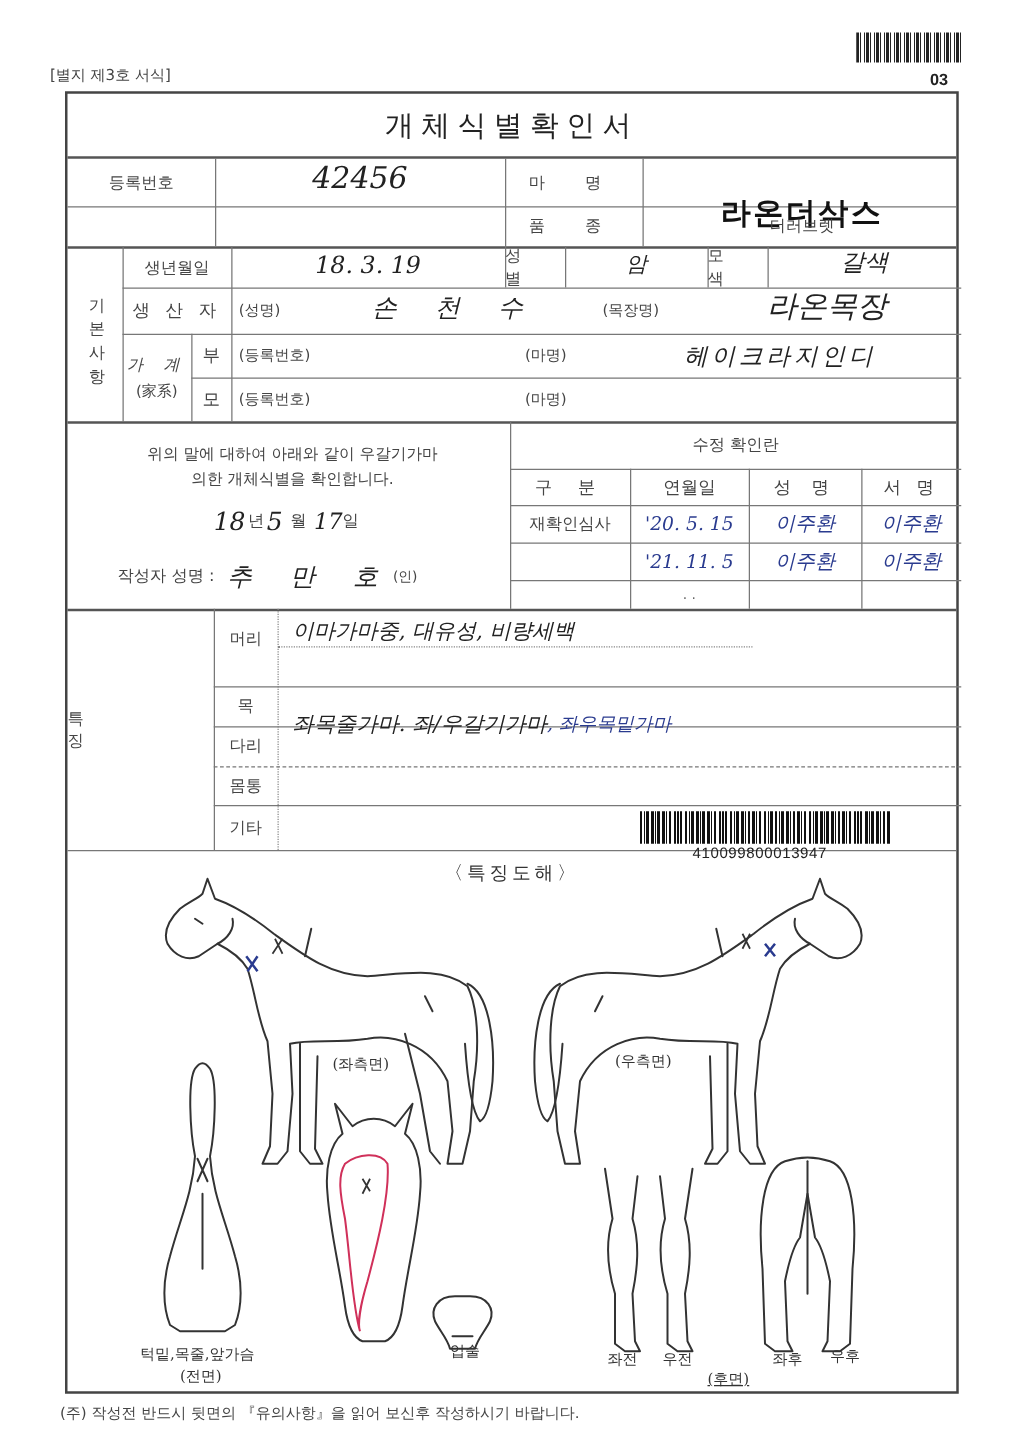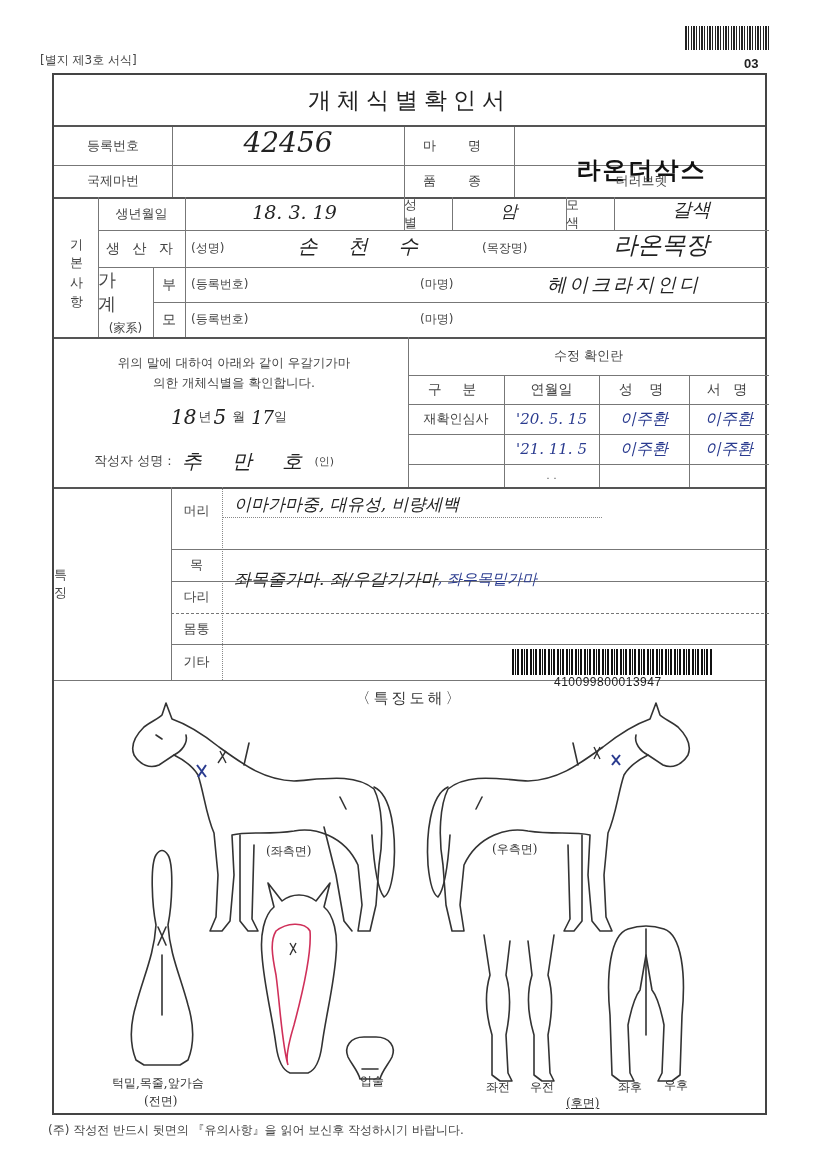--- a/index.html
+++ b/index.html
@@ -47,25 +47,24 @@
     <span>개체식별확인서</span>
   </div>
 
   <div class="hline" style="left:0;top:90px;width:100%;"></div>
   <div class="hline thick" style="left:0;top:122px;width:100%;"></div>
   <div class="vline" style="left:118px;top:52px;height:70px;"></div>
   <div class="vline" style="left:350px;top:52px;height:70px;"></div>
   <div class="vline" style="left:460px;top:52px;height:70px;"></div>
 
   <div class="cell" style="left:0;top:52px;width:118px;height:38px;">등록번호</div>
-  <div class="cell hw" style="left:118px;top:48px;width:232px;height:38px;font-size:28px;">42456</div>
+  <div class="cell hw" style="left:118px;top:48px;width:232px;height:38px;font-size:24px;">42456</div>
   <div class="cell" style="left:350px;top:52px;width:110px;height:38px;letter-spacing:14px;">마 명</div>
   <div class="cell hw hw-bold" style="left:460px;top:50px;width:255px;height:38px;margin-top:26px;">라온더삭스</div>
 
-  <div class="cell" style="left:0;top:90px;width:118px;height:32px;">국제마번</div>
   <div class="cell" style="left:118px;top:90px;width:232px;height:32px;"></div>
   <div class="cell" style="left:350px;top:90px;width:110px;height:32px;letter-spacing:14px;">품 종</div>
   <div class="cell" style="left:460px;top:90px;width:255px;height:32px;">더러브렛</div>
 
   <div class="vline" style="left:44px;top:122px;height:140px;"></div>
   <div class="cell" style="left:0;top:122px;width:44px;height:140px;writing-mode:vertical-rl;text-orientation:upright;letter-spacing:6px;">기본사항</div>
 
   <div class="hline" style="left:44px;top:155px;width:671px;"></div>
   <div class="hline" style="left:44px;top:192px;width:671px;"></div>
   <div class="hline" style="left:99px;top:227px;width:616px;"></div>
@@ -85,21 +84,21 @@
   <div class="cell" style="left:512px;top:122px;width:48px;height:33px;letter-spacing:8px;">모 색</div>
   <div class="cell hw" style="left:560px;top:118px;width:155px;height:33px;font-size:19px;">갈색</div>
 
   <div class="cell" style="left:44px;top:155px;width:87px;height:37px;letter-spacing:4px;font-size:14px;">생 산 자</div>
   <div class="cell" style="left:137px;top:155px;width:60px;height:37px;justify-content:flex-start;font-size:12px;">(성명)</div>
   <div class="cell hw" style="left:195px;top:153px;width:230px;height:37px;font-size:20px;letter-spacing:12px;">손 천 수</div>
   <div class="cell" style="left:428px;top:155px;width:70px;height:37px;justify-content:flex-start;font-size:12px;">(목장명)</div>
   <div class="cell hw" style="left:500px;top:151px;width:215px;height:37px;font-size:24px;">라온목장</div>
 
   <div class="cell" style="left:44px;top:192px;width:55px;height:70px;flex-direction:column;">
-    <span style="letter-spacing:6px;font-size:18px;">가 계</span>
+    <span style="letter-spacing:6px;font-size:13px;font-style:italic;">가 계</span>
     <span style="font-size:12px;margin-top:4px;">(家系)</span>
   </div>
   <div class="cell" style="left:99px;top:192px;width:32px;height:35px;font-size:14px;">부</div>
   <div class="cell" style="left:137px;top:192px;width:120px;height:35px;justify-content:flex-start;font-size:12px;">(등록번호)</div>
   <div class="cell" style="left:366px;top:192px;width:60px;height:35px;justify-content:flex-start;font-size:12px;">(마명)</div>
   <div class="cell hw" style="left:440px;top:192px;width:260px;height:35px;font-size:19px;letter-spacing:3px;">헤이크라지인디</div>
 
   <div class="cell" style="left:99px;top:227px;width:32px;height:35px;font-size:14px;">모</div>
   <div class="cell" style="left:137px;top:227px;width:120px;height:35px;justify-content:flex-start;font-size:12px;">(등록번호)</div>
   <div class="cell" style="left:366px;top:227px;width:60px;height:35px;justify-content:flex-start;font-size:12px;">(마명)</div>

